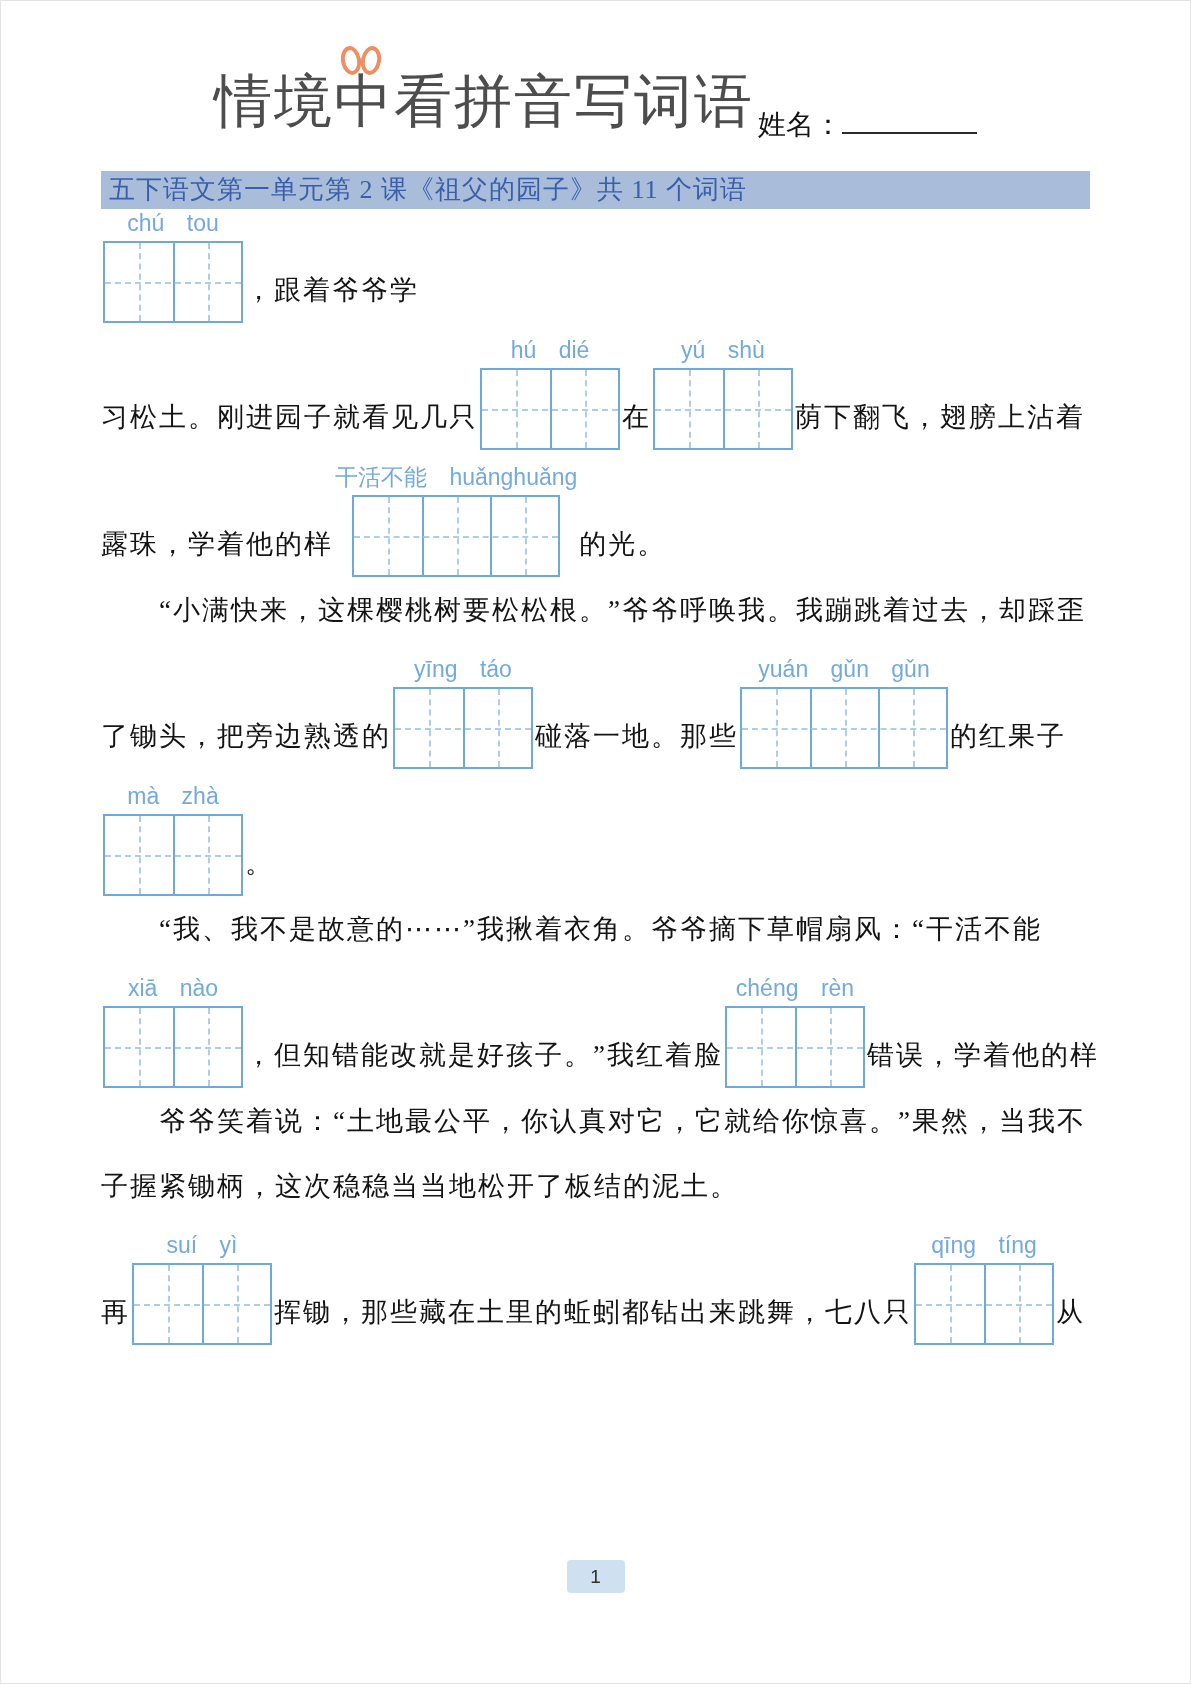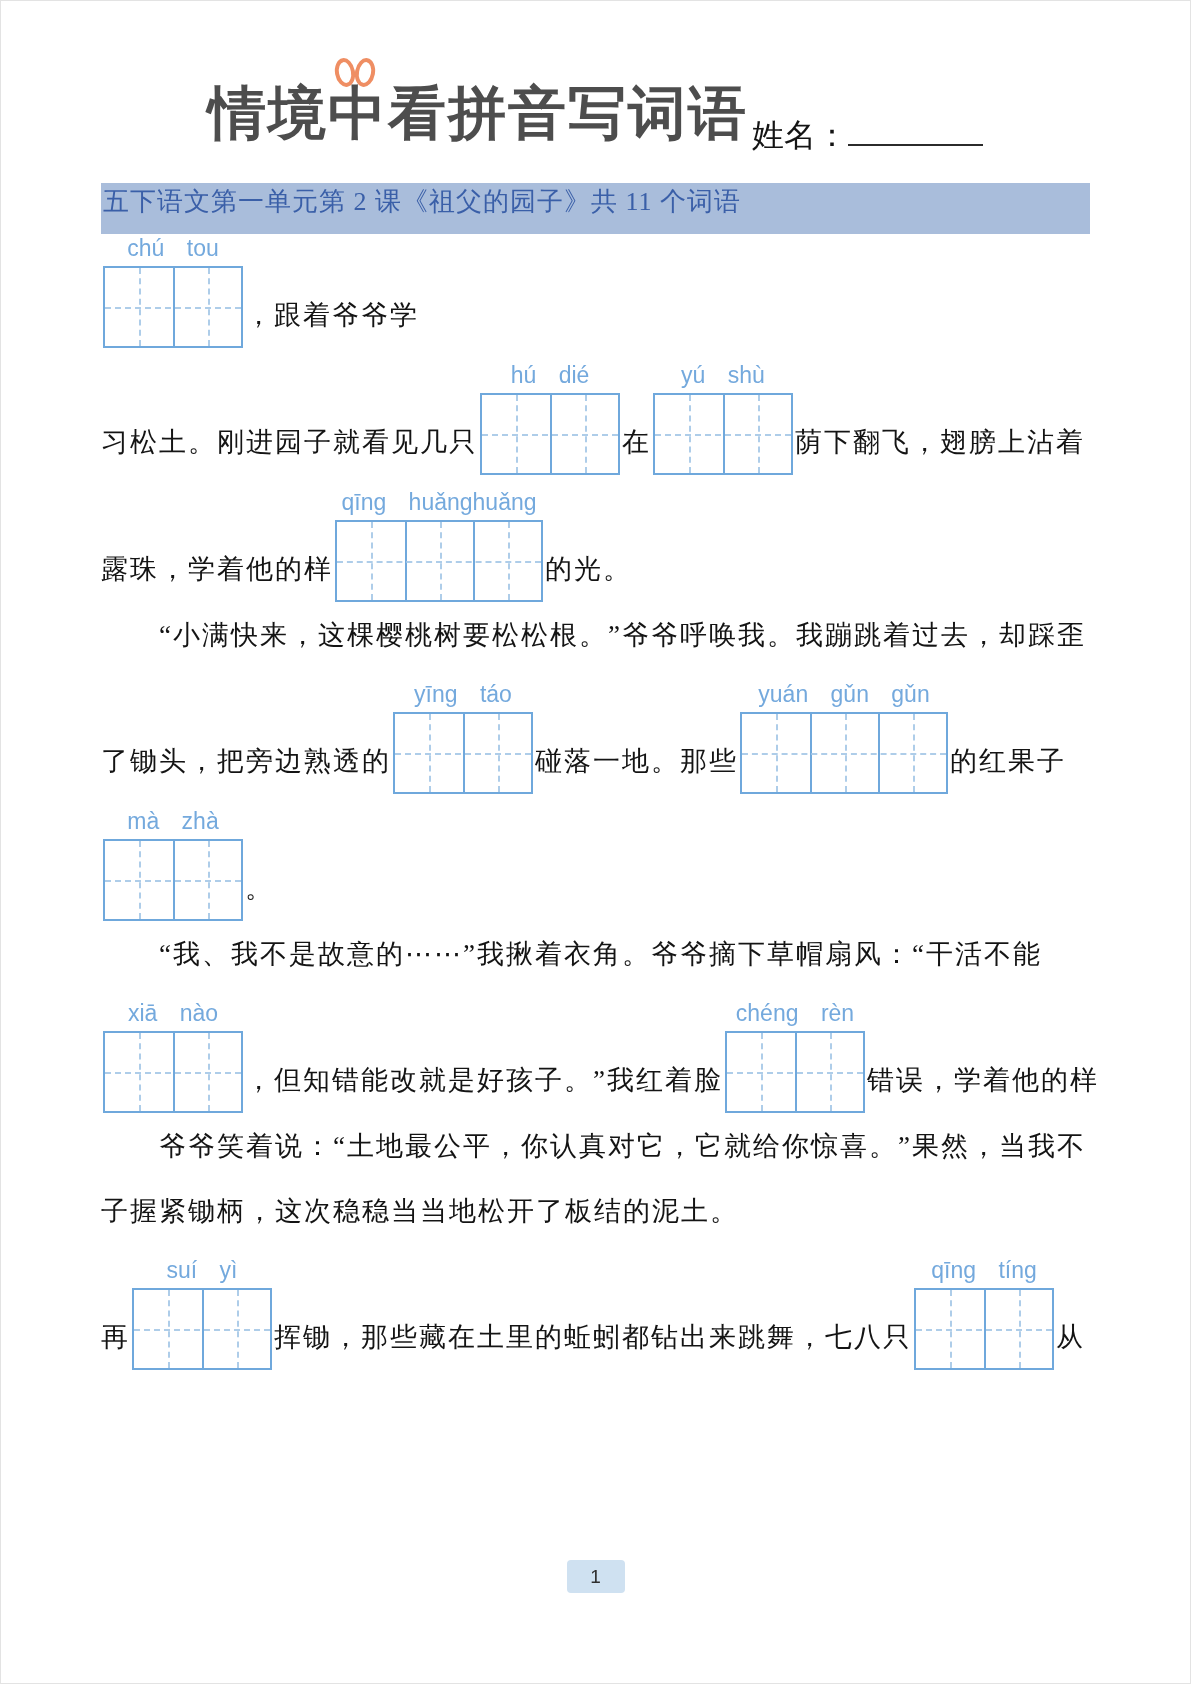--- a/index.html
+++ b/index.html
@@ -29,58 +29,57 @@
   }
   
   .header{
     margin:62px 100px 0;
     display:flex;
     align-items:flex-end;
     justify-content:center;
   }
   .logo{
     font-family:"Liberation Sans","DejaVu Sans",sans-serif;
-    font-weight:bold;
+    font-weight:normal;
     font-size:58px;
     letter-spacing:2px;
     color:var(--logo-gray);
     white-space:nowrap;
-    margin-top:12px;
   }
   .bug{position:relative;display:inline-block;}
   .bug::before,.bug::after{
     content:'';
     position:absolute;
     top:-17px;
     width:12px;height:21px;
     border:4px solid var(--ear-orange);
     border-radius:50%;
     background:transparent;
   }
   .bug::before{left:7px;transform:rotate(-10deg);}
   .bug::after{left:27px;transform:rotate(10deg);}
   .name-block{
     margin-left:4px;
-    font-size:32px;
+    font-size:28px;
     white-space:nowrap;
     line-height:1.1;
   }
   .name-line{
     display:inline-block;
     width:135px;
     border-bottom:2px solid #2b2b2b;
     height:1em;
     vertical-align:baseline;
   }
   
   .unit-bar{
     margin:30px 100px 0;
-    height:51px;
+    height:38px;
     line-height:38px;
-    padding:0 2px;
+    padding:0 8px;
     background:var(--bar-bg);
     color:var(--bar-text);
     font-size:26px;
     letter-spacing:1px;
   }
   
   .article-title{
     margin:30px 0 18px;
     text-align:center;
     font-size:36px;
@@ -166,21 +165,21 @@
     <div class="logo"><span>情境</span><span class="bug">中</span><span>看拼音写词语</span></div>
     <div class="name-block"><span>姓名：</span><span class="name-line"></span></div>
   </div>
 
   <div class="unit-bar"><span>五下语文第一单元第 2 课《祖父的园子》共 11 个词语</span></div>
 
 
   <main class="worksheet-body">
       <div class="line has-boxes"><span class="word-box"><span class="pinyin">chú tou</span><span class="cells"><span class="cell"></span><span class="cell"></span></span></span><span class="seg-text">，跟着爷爷学</span></div>
       <div class="line has-boxes"><span class="seg-text">习松土。刚进园子就看见几只</span><span class="word-box"><span class="pinyin">hú dié</span><span class="cells"><span class="cell"></span><span class="cell"></span></span></span><span class="seg-text">在</span><span class="word-box"><span class="pinyin">yú shù</span><span class="cells"><span class="cell"></span><span class="cell"></span></span></span><span class="seg-text">荫下翻飞，翅膀上沾着</span></div>
-      <div class="line has-boxes"><span class="seg-text">露珠，学着他的样</span><span class="word-box"><span class="pinyin">qīng huǎnghuǎng</span><span class="cells"><span class="cell"></span><span class="cell"></span><span class="cell"></span></span></span><span class="seg-text">的光。</span></div>
+      <div class="line has-boxes"><span class="seg-text">露珠，学着他的样</span><span class="word-box"><span class="pinyin">干活不能 huǎnghuǎng</span><span class="cells"><span class="cell"></span><span class="cell"></span><span class="cell"></span></span></span><span class="seg-text">的光。</span></div>
       <div class="line"><span class="seg-text">　　“小满快来，这棵樱桃树要松松根。”爷爷呼唤我。我蹦跳着过去，却踩歪</span></div>
       <div class="line has-boxes"><span class="seg-text">了锄头，把旁边熟透的</span><span class="word-box"><span class="pinyin">yīng táo</span><span class="cells"><span class="cell"></span><span class="cell"></span></span></span><span class="seg-text">碰落一地。那些</span><span class="word-box"><span class="pinyin">yuán gǔn gǔn</span><span class="cells"><span class="cell"></span><span class="cell"></span><span class="cell"></span></span></span><span class="seg-text">的红果子</span></div>
       <div class="line has-boxes"><span class="word-box"><span class="pinyin">mà zhà</span><span class="cells"><span class="cell"></span><span class="cell"></span></span></span><span class="seg-text">。</span></div>
       <div class="line"><span class="seg-text">　　“我、我不是故意的⋯⋯”我揪着衣角。爷爷摘下草帽扇风：“干活不能</span></div>
       <div class="line has-boxes"><span class="word-box"><span class="pinyin">xiā nào</span><span class="cells"><span class="cell"></span><span class="cell"></span></span></span><span class="seg-text">，但知错能改就是好孩子。”我红着脸</span><span class="word-box"><span class="pinyin">chéng rèn</span><span class="cells"><span class="cell"></span><span class="cell"></span></span></span><span class="seg-text">错误，学着他的样</span></div>
       <div class="line"><span class="seg-text">　　爷爷笑着说：“土地最公平，你认真对它，它就给你惊喜。”果然，当我不</span></div>
       <div class="line"><span class="seg-text">子握紧锄柄，这次稳稳当当地松开了板结的泥土。</span></div>
       <div class="line has-boxes"><span class="seg-text">再</span><span class="word-box"><span class="pinyin">suí yì</span><span class="cells"><span class="cell"></span><span class="cell"></span></span></span><span class="seg-text">挥锄，那些藏在土里的蚯蚓都钻出来跳舞，七八只</span><span class="word-box"><span class="pinyin">qīng tíng</span><span class="cells"><span class="cell"></span><span class="cell"></span></span></span><span class="seg-text">从</span></div>
     </main>
 

